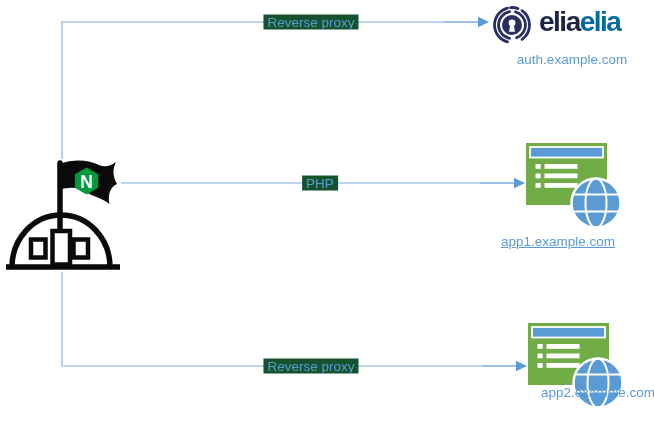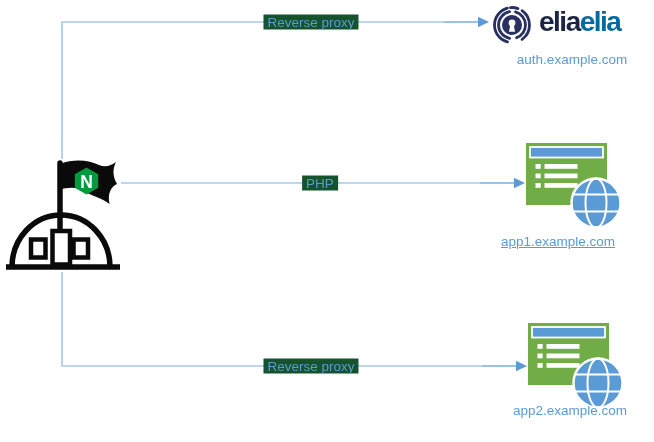--- a/index.html
+++ b/index.html
@@ -124,15 +124,15 @@
   </svg>
 
   <div class="conn-label" style="left:311px;top:22px;">Reverse proxy</div>
   <div class="conn-label" style="left:320px;top:183px;">PHP</div>
   <div class="conn-label" style="left:311px;top:366px;">Reverse proxy</div>
 
   <div class="wordmark"><span>elia</span><span class="accent">elia</span></div>
 
   <div class="domain-label" style="left:487px;top:52px;">auth.example.com</div>
   <div class="domain-label" style="left:473px;top:234px;text-decoration:underline;">app1.example.com</div>
-  <div class="domain-label" style="left:485px;top:403px;">app2.example.com</div>
+  <div class="domain-label" style="left:485px;top:385px;text-align:right;">app2.example.com</div>
 
 </div>
 
 </body></html>

